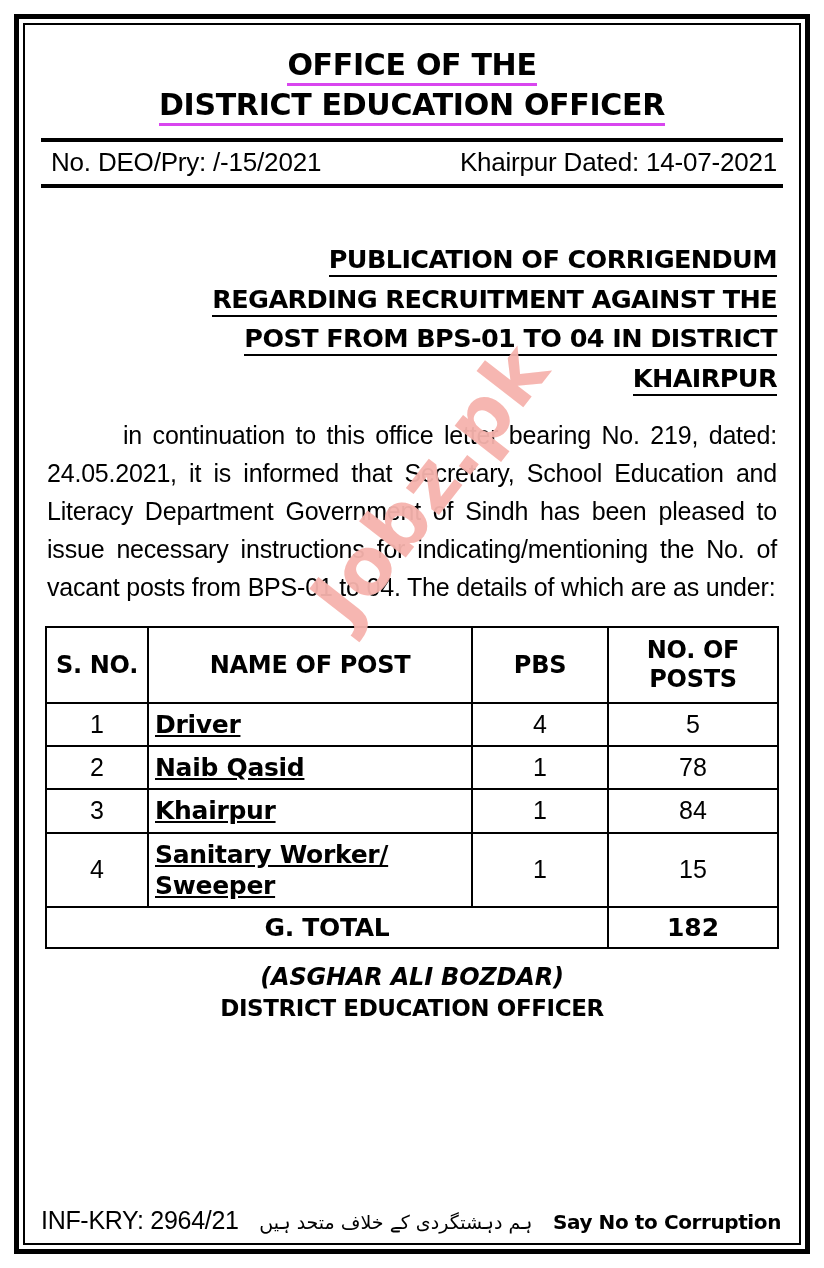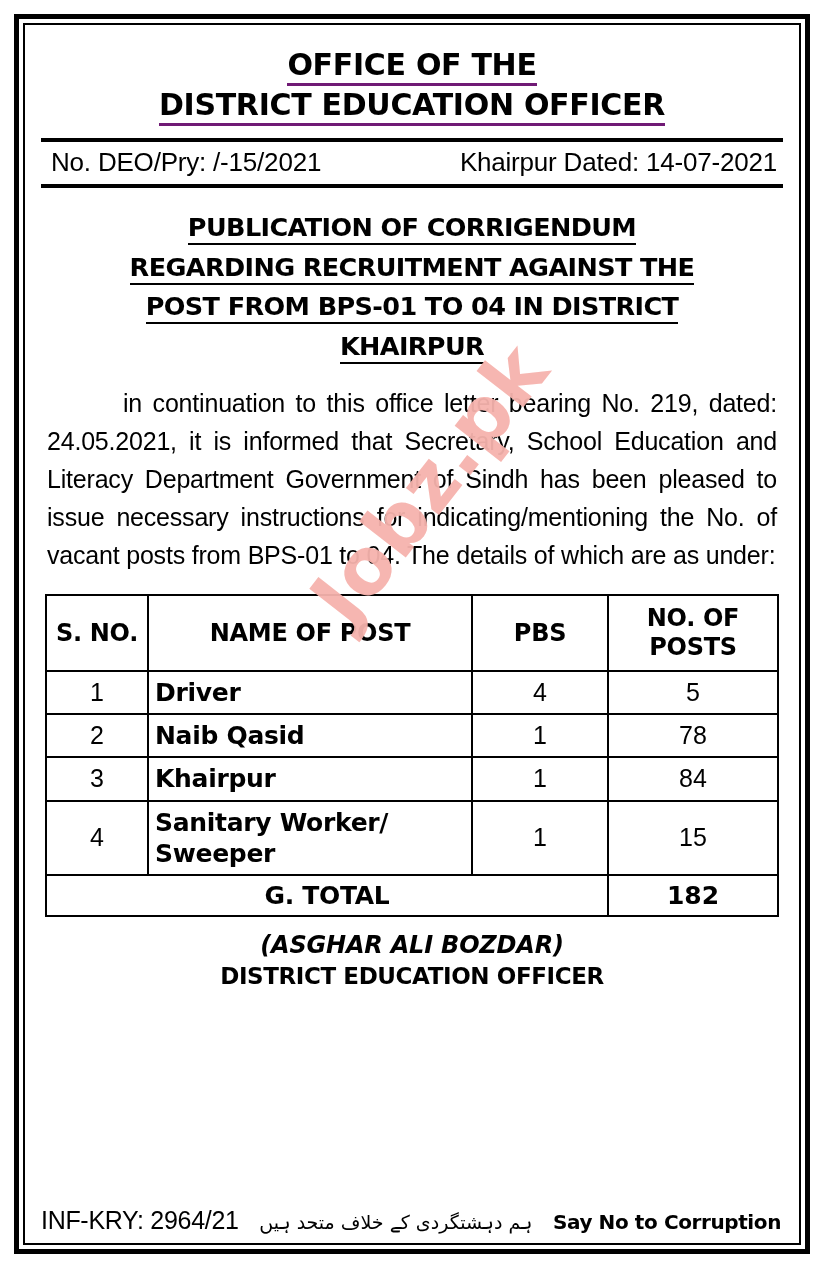--- a/index.html
+++ b/index.html
@@ -73,21 +73,21 @@
   }
   .org-line {
     font-family: "DejaVu Sans", sans-serif;
     font-weight: 700;
     font-size: 30px;
     line-height: 1.32;
     letter-spacing: -0.3px;
     white-space: nowrap;
   }
   .org-line span {
-    border-bottom: 3px solid #701a75;
+    border-bottom: 3px solid #d946ef;
     padding-bottom: 1px;
   }
 
   .rule-thick {
     height: 4px;
     background: #000;
     margin: 14px 0 0 0;
   }
   .rule-thick.lower { margin: 0; }
 
@@ -101,24 +101,25 @@
     padding: 5px 4px 6px 4px;
     position: relative;
     z-index: 2;
     white-space: nowrap;
   }
   .ref-row .ref-left { padding-left: 6px; }
   .ref-row .ref-right { padding-right: 2px; }
 
   
   .subject {
-    text-align: center;
+    text-align: right;
     padding: 20px 6px 4px 6px;
     position: relative;
     z-index: 2;
+    margin-top: 32px;
   }
   .subject-line {
     font-family: "DejaVu Sans", sans-serif;
     font-weight: 700;
     font-size: 25.5px;
     line-height: 1.55;
     letter-spacing: -0.6px;
     white-space: nowrap;
   }
   .subject-line span {
@@ -162,21 +163,21 @@
     text-align: center;
     line-height: 1.2;
     letter-spacing: -0.3px;
     padding: 8px 4px;
   }
   .col-sno   { width: 92px; }
   .col-pbs   { width: 126px; }
   .col-posts { width: 160px; }
 
   .cell-sno   { text-align: center; font-size: 25px; }
-  .cell-name  { text-align: left; font-family: "DejaVu Sans", sans-serif; font-weight: 700; font-size: 25px; padding-left: 12px; line-height: 1.25; letter-spacing: -0.3px; }
+  .cell-name  { text-align: left; font-family: "DejaVu Sans", sans-serif; font-weight: 700; font-size: 25px; padding-left: 12px; line-height: 1.25; letter-spacing: -0.3px; text-decoration: underline; }
   .cell-num   { text-align: center; font-size: 25px; }
   .cell-total-label {
     text-align: center;
     font-family: "DejaVu Sans", sans-serif;
     font-weight: 700;
     font-size: 26px;
     letter-spacing: -0.3px;
     padding: 7px 4px;
   }
   .cell-total-value {

